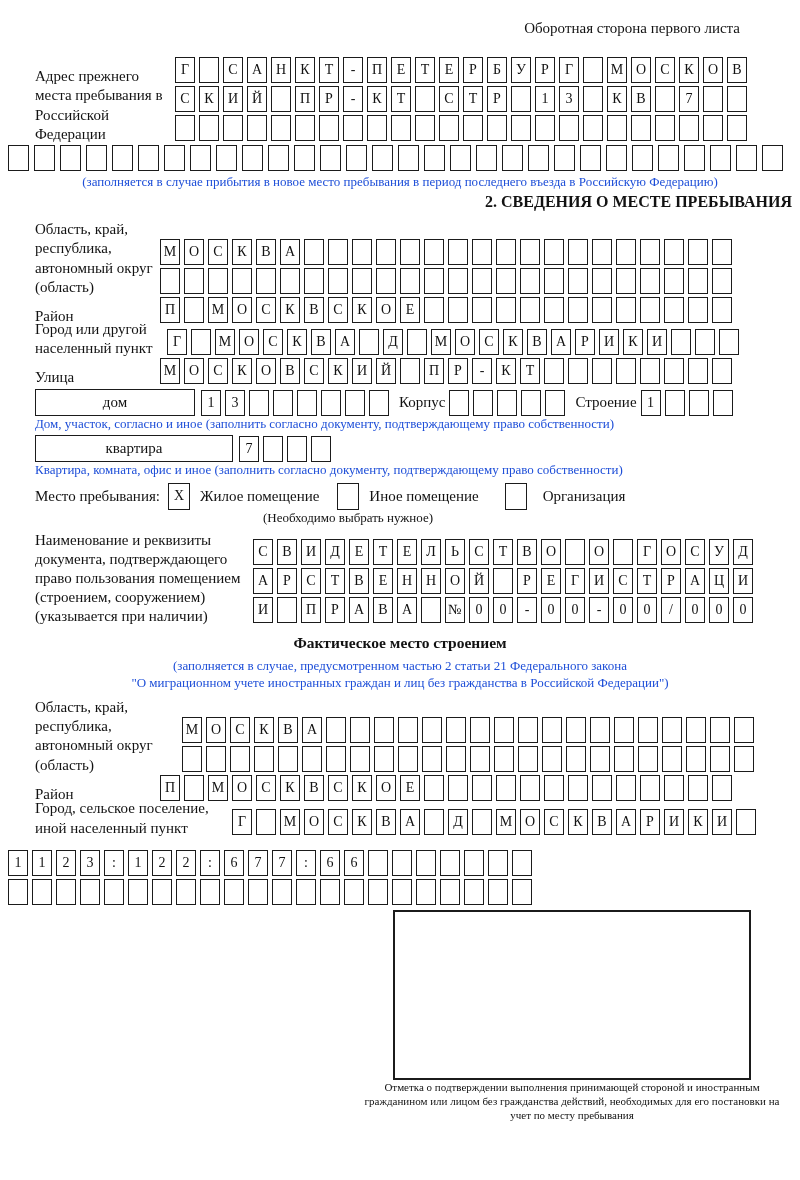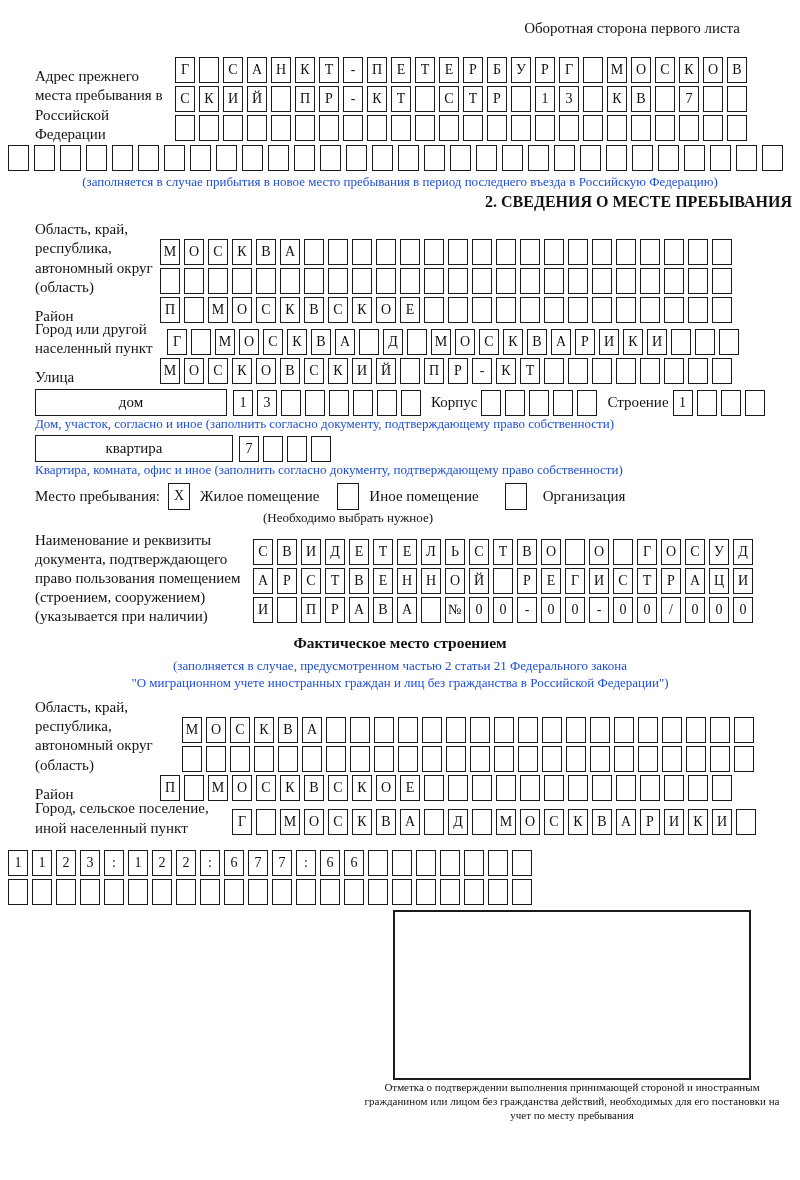--- a/index.html
+++ b/index.html
@@ -40,21 +40,21 @@
 
   .mt2{margin-top:2px}.mt3{margin-top:3px}.mt4{margin-top:4px}
   .mb2{margin-bottom:2px}.mb4{margin-bottom:4px}
   .h32{height:32px}.h34{height:34px}
 
   .inline-line{display:flex;align-items:center;margin-left:27px}
   .bigbox{
     flex:none;height:27px;border:1.7px solid #1b1b1b;
     display:flex;align-items:center;justify-content:center;font-size:15px;
   }
-  .bigbox.dom{width:192px}
+  .bigbox.dom{width:160px}
   .bigbox.kv{width:198px}
   .inline-line .boxrow{margin-bottom:0}
   .inl-label{flex:none;padding:0 4px 0 10px}
 
   .stay-line{display:flex;align-items:center;margin-left:27px}
   .stay-line .lbl{flex:none}
   .stay-line .cbox{width:22px;height:27px;margin:0 10px 0 8px}
   .stay-note{font-size:13px;margin-left:140px;width:400px;text-align:center}
 
   .stamp-wrap{width:424px;margin:2px 8px 0 auto}

